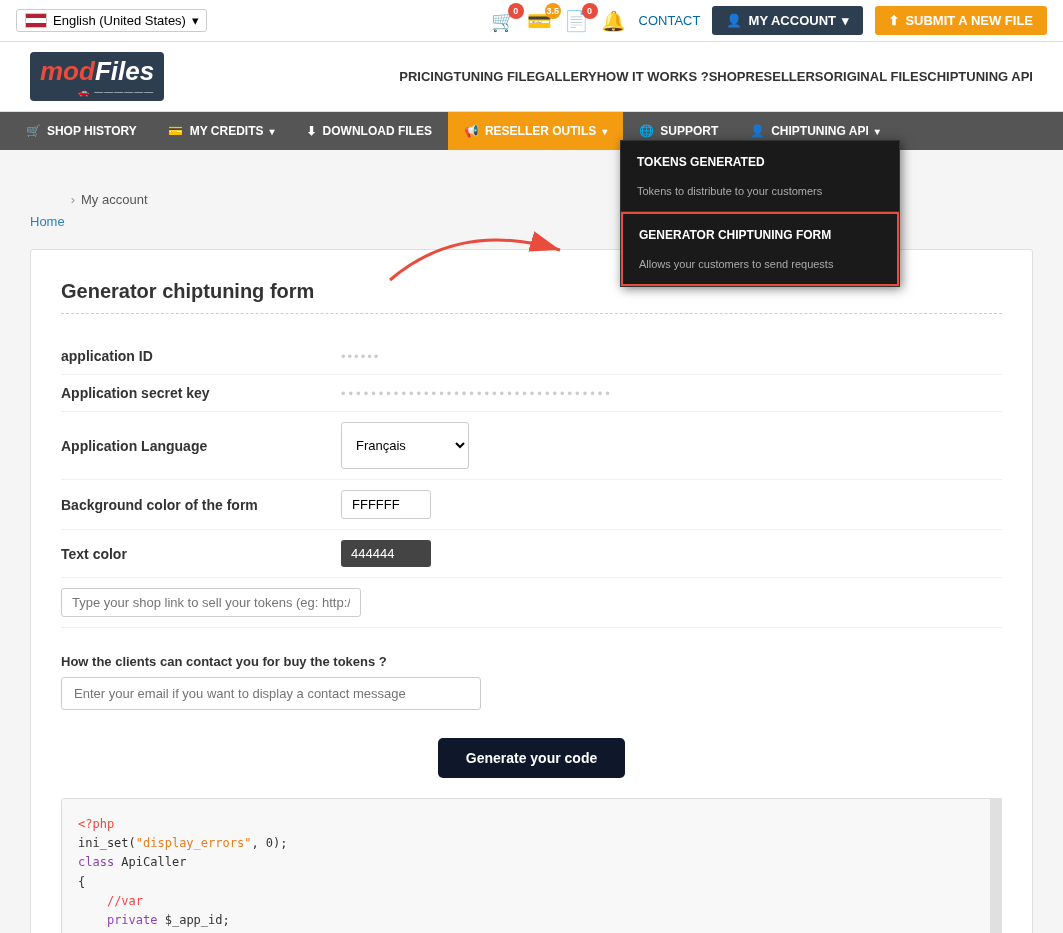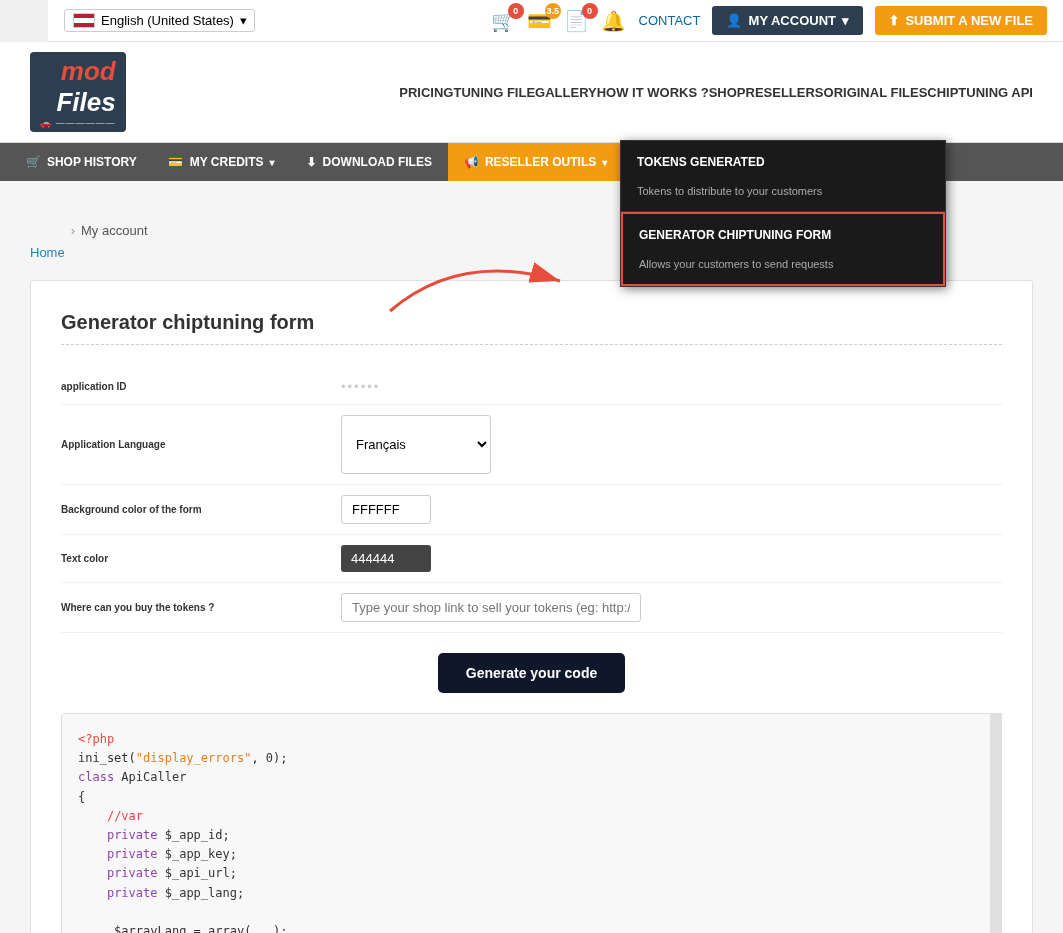--- a/index.html
+++ b/index.html
@@ -6,21 +6,20 @@
     body { font-family: Arial, sans-serif; font-size: 13px; background: #f0f0f0; }
 
     
     .top-bar {
       background: #fff;
       border-bottom: 1px solid #ddd;
       display: flex;
       align-items: center;
       padding: 6px 16px;
       gap: 16px;
-      margin-left: 48px;
     }
     .top-bar-left { display: flex; align-items: center; gap: 10px; }
     .lang-selector {
       display: flex; align-items: center; gap: 6px;
       border: 1px solid #ccc; border-radius: 3px; padding: 3px 8px;
       cursor: pointer; font-size: 13px;
     }
     .flag { width: 22px; height: 15px; background: linear-gradient(to bottom, #B22234 33%, #fff 33%, #fff 66%, #B22234 66%); border: 1px solid #ccc; position: relative; display: inline-block; }
     .top-bar-icons { display: flex; align-items: center; gap: 12px; margin-left: auto; }
     .icon-badge { position: relative; display: inline-flex; align-items: center; }
@@ -71,21 +70,21 @@
     .sec-nav-item.active { background: #f39c12; }
     .sec-nav-item .chevron { font-size: 10px; }
 
     
     .dropdown-overlay {
       position: absolute;
       top: 140px;
       left: 620px;
       background: #1a1a1a;
       border: 1px solid #333;
-      width: 326px;
+      width: 280px;
       z-index: 100;
       box-shadow: 2px 2px 10px rgba(0,0,0,0.5);
     }
     .dropdown-item {
       padding: 14px 16px;
       cursor: pointer;
       border-bottom: 1px solid #333;
     }
     .dropdown-item:last-child { border-bottom: none; }
     .dropdown-item .di-title {
@@ -132,30 +131,30 @@
       border-bottom: 1px dashed #ccc;
     }
 
     .form-table { width: 100%; }
     .form-row {
       display: flex; align-items: center;
       padding: 10px 0;
       border-bottom: 1px solid #f0f0f0;
     }
     .form-label {
-      width: 280px; font-weight: bold; color: #333; font-size: 10px;
+      width: 280px; font-weight: bold; color: #333; font-size: 14px;
     }
     .form-value { flex: 1; }
     .form-value input[type="text"] {
       border: 1px solid #ccc; border-radius: 3px; padding: 6px 10px;
       font-size: 13px; width: 300px;
     }
     .form-value select {
-      border: 1px solid #ccc; border-radius: 3px; padding: 20px 10px;
-      font-size: 13px; width: 150px; background: #fff;
+      border: 1px solid #ccc; border-radius: 3px; padding: 14px 10px;
+      font-size: 13px; width: 128px; background: #fff;
     }
     .blurred-value {
       color: #ccc; font-size: 13px; letter-spacing: 2px;
     }
     .color-preview-white {
       background: #ffffff; border: 1px solid #ccc;
       width: 90px; padding: 6px 10px; font-size: 13px; border-radius: 3px;
     }
     .color-preview-dark {
       background: #444444; color: #fff;
@@ -234,21 +233,21 @@
     <div class="submit-btn">
       <span>⬆</span>
       <span>SUBMIT A NEW FILE</span>
     </div>
   </div>
 </div>
 
 <div class="logo-bar">
   <div class="logo">
     <div class="logo-wrap">
-      <div style="display:flex;align-items:flex-end;flex-direction:column;">
+      <div style="display:flex;align-items:center;">
         <span style="font-size:26px;font-weight:bold;color:#e74c3c;font-style:italic;">mod</span>
         <span style="font-size:26px;font-weight:bold;color:#fff;font-style:italic;">Files</span>
       </div>
       <div style="font-size:9px;color:#ccc;text-align:right;letter-spacing:1px;">🚗 ——————</div>
     </div>
   </div>
   <nav class="nav-links">
     <a class="nav-link">PRICING</a>
     <a class="nav-link">TUNING FILE</a>
     <a class="nav-link">GALLERY</a>
@@ -325,20 +324,26 @@
 
     <div class="form-table">
 
       <div class="form-row">
         <div class="form-label">application ID</div>
         <div class="form-value">
           <span class="blurred-value">••••••</span>
         </div>
       </div>
 
+      <div class="form-row">
+        <div class="form-label">Application secret key</div>
+        <div class="form-value">
+          <span class="blurred-value" style="letter-spacing:3px;">••••••••••••••••••••••••••••••••••••</span>
+        </div>
+      </div>
 
       <div class="form-row">
         <div class="form-label">Application Language</div>
         <div class="form-value">
           <select>
             <option>Français</option>
             <option>English</option>
             <option>Deutsch</option>
             <option>Español</option>
           </select>
@@ -353,26 +358,29 @@
       </div>
 
       <div class="form-row">
         <div class="form-label">Text color</div>
         <div class="form-value">
           <div class="color-preview-dark">444444</div>
         </div>
       </div>
 
       <div class="form-row">
-        <div class="form-label">Where can you buy the tokens ?</div>
         <div class="form-value">
           <input type="text" class="shop-link-input" placeholder="Type your shop link to sell your tokens (eg: http://www...)" style="">
         </div>
       </div>
 
+      <div style="padding: 12px 0 8px 0;">
+        <div class="contact-question">How the clients can contact you for buy the tokens ?</div>
+        <input type="text" class="email-input" placeholder="Enter your email if you want to display a contact message" style="">
+      </div>
 
     </div>
 
     <button class="generate-btn">Generate your code</button>
 
     <div style="position:relative;">
       <div class="code-box code-scroll">
         <span class="php-tag">&lt;?php</span><br>
         ini_set(<span class="php-string">"display_errors"</span>, 0);<br>
         <span class="php-keyword">class</span> ApiCaller<br>

